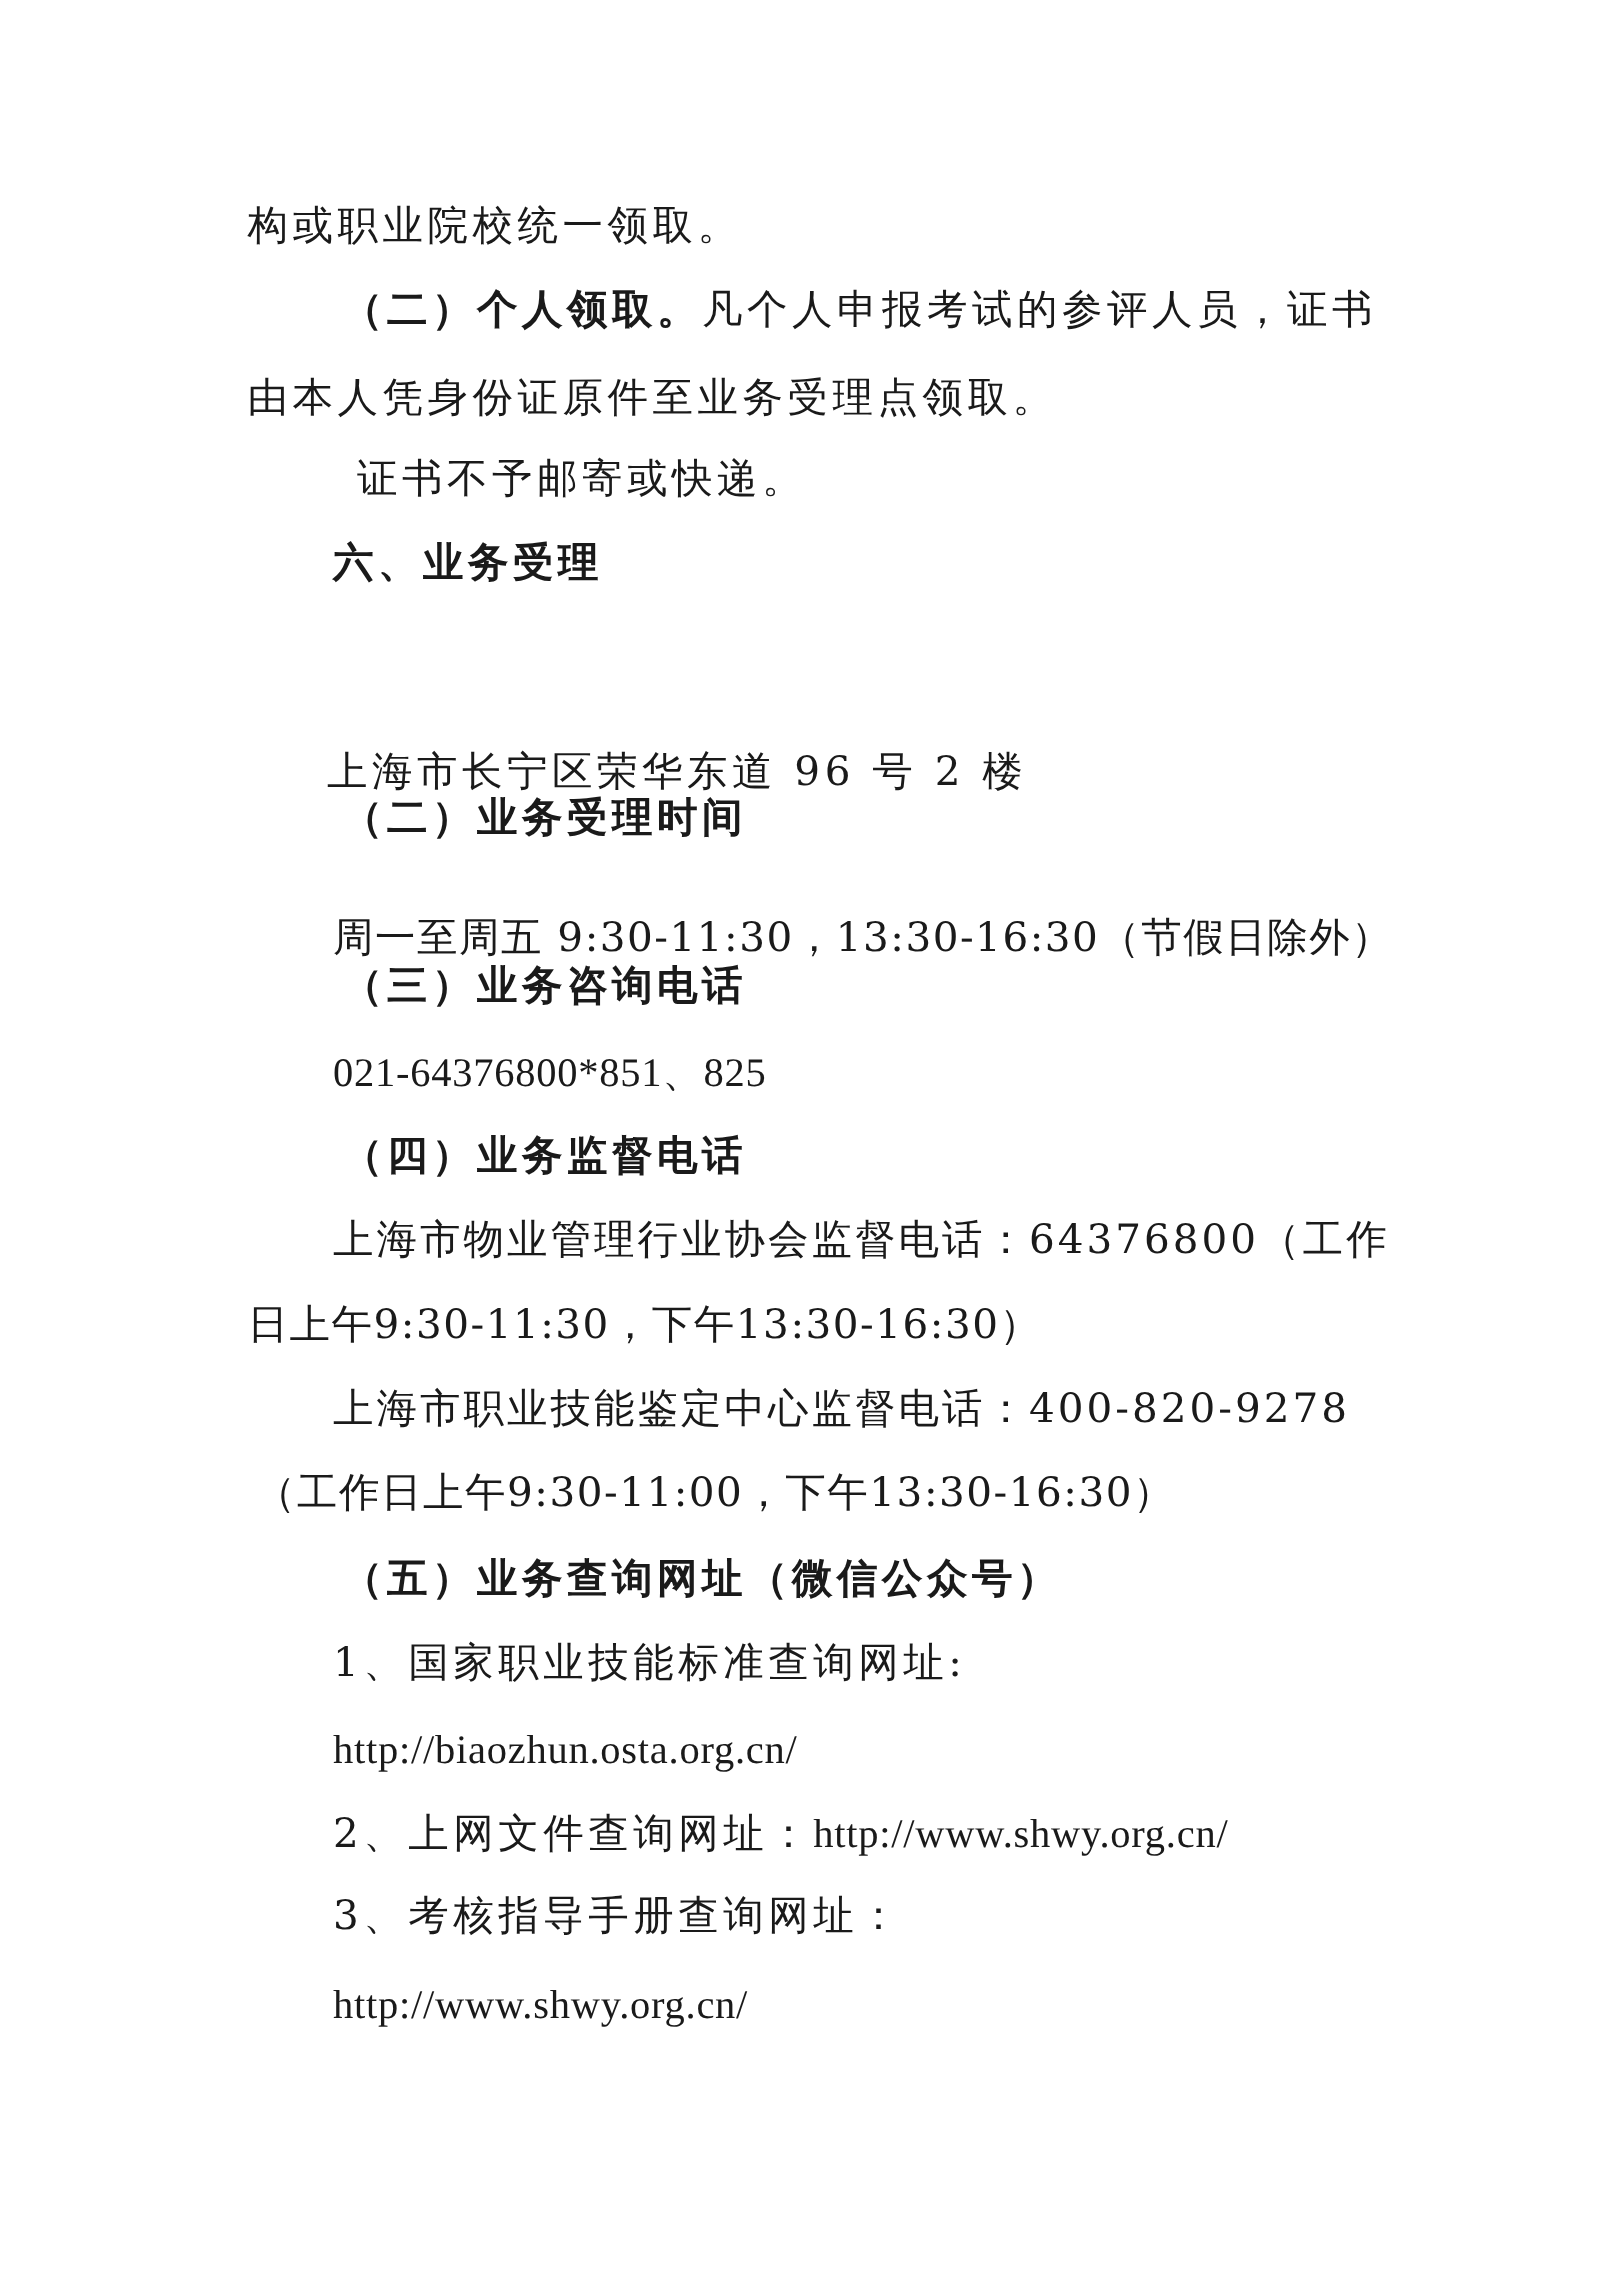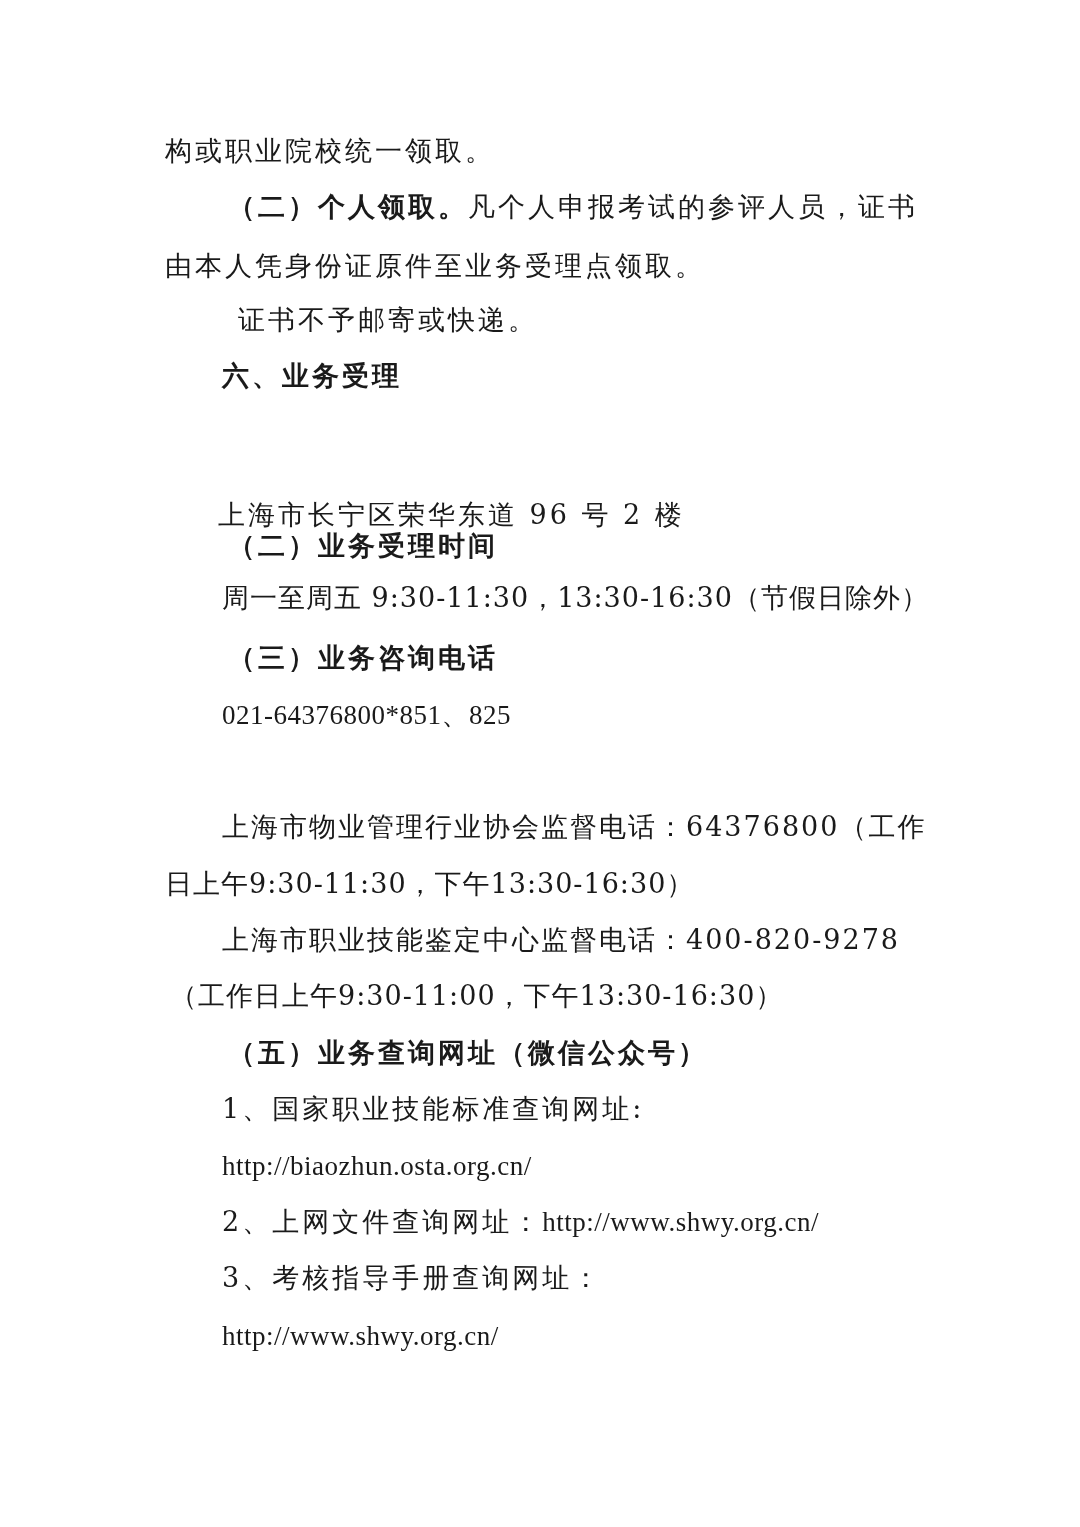--- a/index.html
+++ b/index.html
@@ -54,26 +54,27 @@
 
   <div class="line" style="left:222px; top:302px;margin-left:16px;">证书不予邮寄或快递。</div>
 
   <div class="line bold" style="left:222px; top:358px;">六、业务受理</div>
 
 
   <div class="line" style="left:218px; top:471px;margin-top:26px;">上海市长宁区荣华东道 96 号 2 楼</div>
 
   <div class="line bold" style="left:228px; top:528px;">（二）业务受理时间</div>
 
-  <div class="line" style="left:222px; top:580px; letter-spacing:1px;">周一至周五 9:30-11:30，13:30-16:30（节假日除外）</div>
+  <div class="line" style="left:222px; top:608px; letter-spacing:1px;">周一至周五 9:30-11:30，13:30-16:30（节假日除外）</div>
 
   <div class="line bold" style="left:228px; top:640px;">（三）业务咨询电话</div>
 
   <div class="line latin" style="left:222px; top:697px;">021-64376800*851、825</div>
 
+  <div class="line bold" style="left:228px; top:753px;">（四）业务监督电话</div>
 
   <div class="line" style="left:222px; top:809px; letter-spacing:2px;">上海市物业管理行业协会监督电话：64376800（工作</div>
 
   <div class="line" style="left:165px; top:866px; letter-spacing:1px;">日上午9:30-11:30，下午13:30-16:30）</div>
 
   <div class="line" style="left:222px; top:922px; letter-spacing:2px;text-align:center;">上海市职业技能鉴定中心监督电话：400-820-9278</div>
 
   <div class="line" style="left:170px; top:978px; letter-spacing:1px;">（工作日上午9:30-11:00，下午13:30-16:30）</div>
 
   <div class="line bold" style="left:228px; top:1035px;">（五）业务查询网址（微信公众号）</div>

